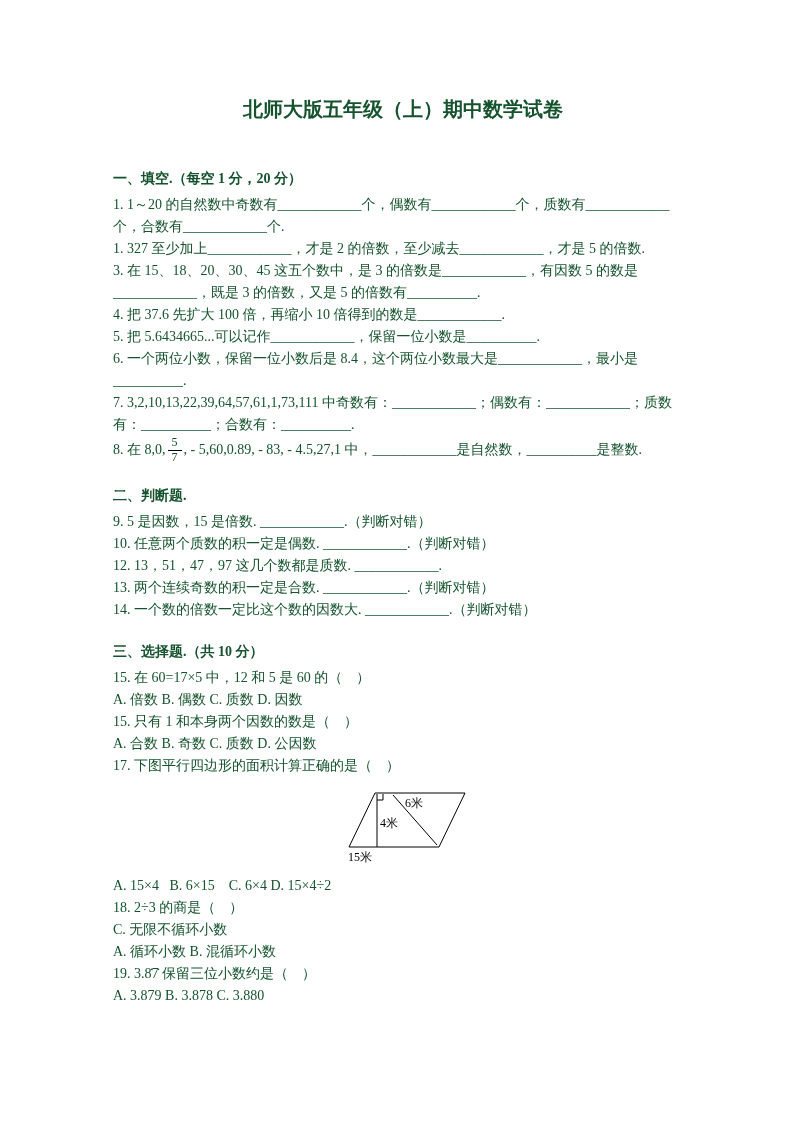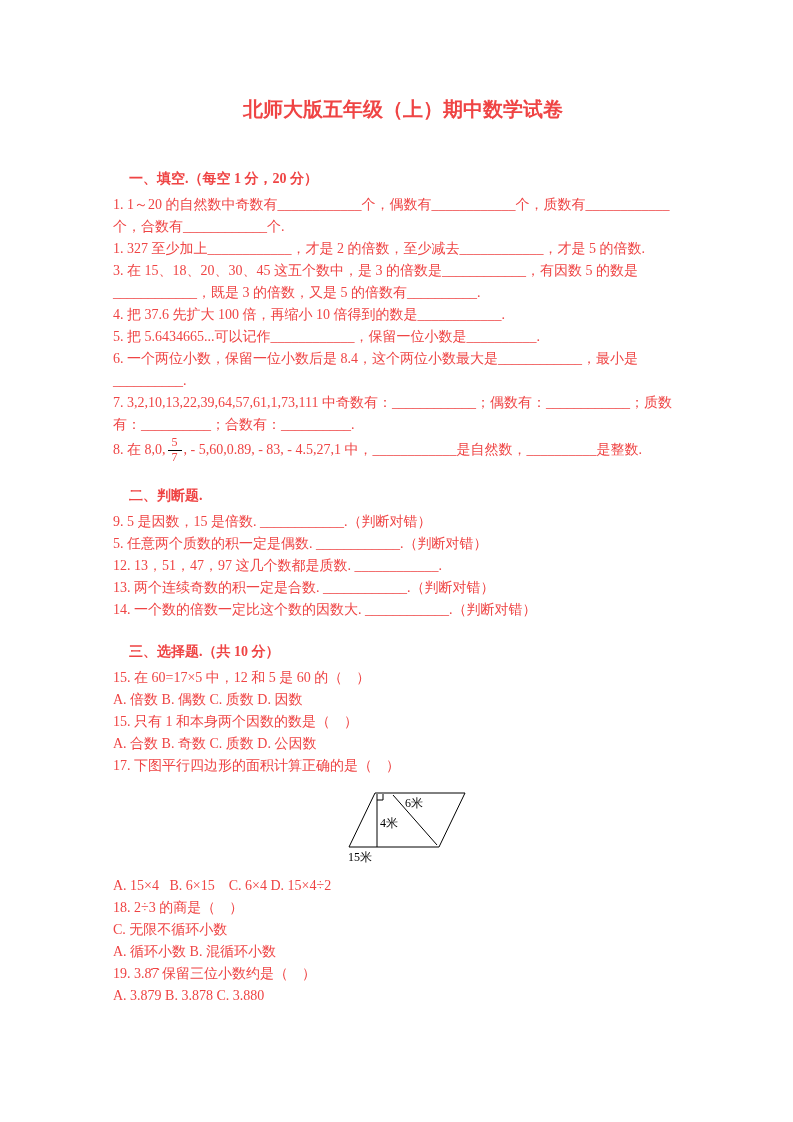--- a/index.html
+++ b/index.html
@@ -4,32 +4,32 @@
 <style>
   html, body { margin: 0; padding: 0; background: #ffffff; }
   .page {
     width: 793px;
     min-height: 1122px;
     box-sizing: border-box;
     background: #ffffff;
     padding: 96px 100px 40px 113px;
     font-family: "Liberation Serif", "DejaVu Serif", serif;
     font-size: 14px;
-    color: #ef4444;
+    color: #14532d;
   }
   .title {
     font-size: 20px;
     font-weight: bold;
     text-align: center;
     margin: 0 0 46px 0;
     line-height: 26px;
   }
   .heading {
     font-weight: bold;
-    margin: 20px 0 4px 16px;
+    margin: 20px 0 4px 0;
     line-height: 22px;
     white-space: pre-wrap;
   }
   .q {
     margin: 0;
     line-height: 22px;
     white-space: pre-wrap;
   }
   .q.gap-top { }
   .frac {
@@ -71,21 +71,21 @@
     <p class="q">4. 把 37.6 先扩大 100 倍，再缩小 10 倍得到的数是____________.</p>
     <p class="q">5. 把 5.6434665...可以记作____________，保留一位小数是__________.</p>
     <p class="q">6. 一个两位小数，保留一位小数后是 8.4，这个两位小数最大是____________，最小是__________.</p>
     <p class="q">7. 3,2,10,13,22,39,64,57,61,1,73,111 中奇数有：____________；偶数有：____________；质数有：__________；合数有：__________.</p>
     <p class="q gap-top"><span>8. 在 8,0,</span><span class="frac"><span class="num">5</span><span class="den">7</span></span><span>, - 5,60,0.89, - 83, - 4.5,27,1 中，____________是自然数，__________是整数.</span></p>
   </div>
 
   <div>
     <p class="heading">二、判断题.</p>
     <p class="q">9. 5 是因数，15 是倍数. ____________.（判断对错）</p>
-    <p class="q">5. 任意两个质数的积一定是偶数. ____________.（判断对错）</p>
+    <p class="q">10. 任意两个质数的积一定是偶数. ____________.（判断对错）</p>
     <p class="q">12. 13，51，47，97 这几个数都是质数. ____________.</p>
     <p class="q">13. 两个连续奇数的积一定是合数. ____________.（判断对错）</p>
     <p class="q">14. 一个数的倍数一定比这个数的因数大. ____________.（判断对错）</p>
   </div>
 
   <div>
     <p class="heading">三、选择题.（共 10 分）</p>
     <p class="q">15. 在 60=17×5 中，12 和 5 是 60 的（　）</p>
     <p class="q">A. 倍数 B. 偶数 C. 质数 D. 因数</p>
     <p class="q">15. 只有 1 和本身两个因数的数是（　）</p>

